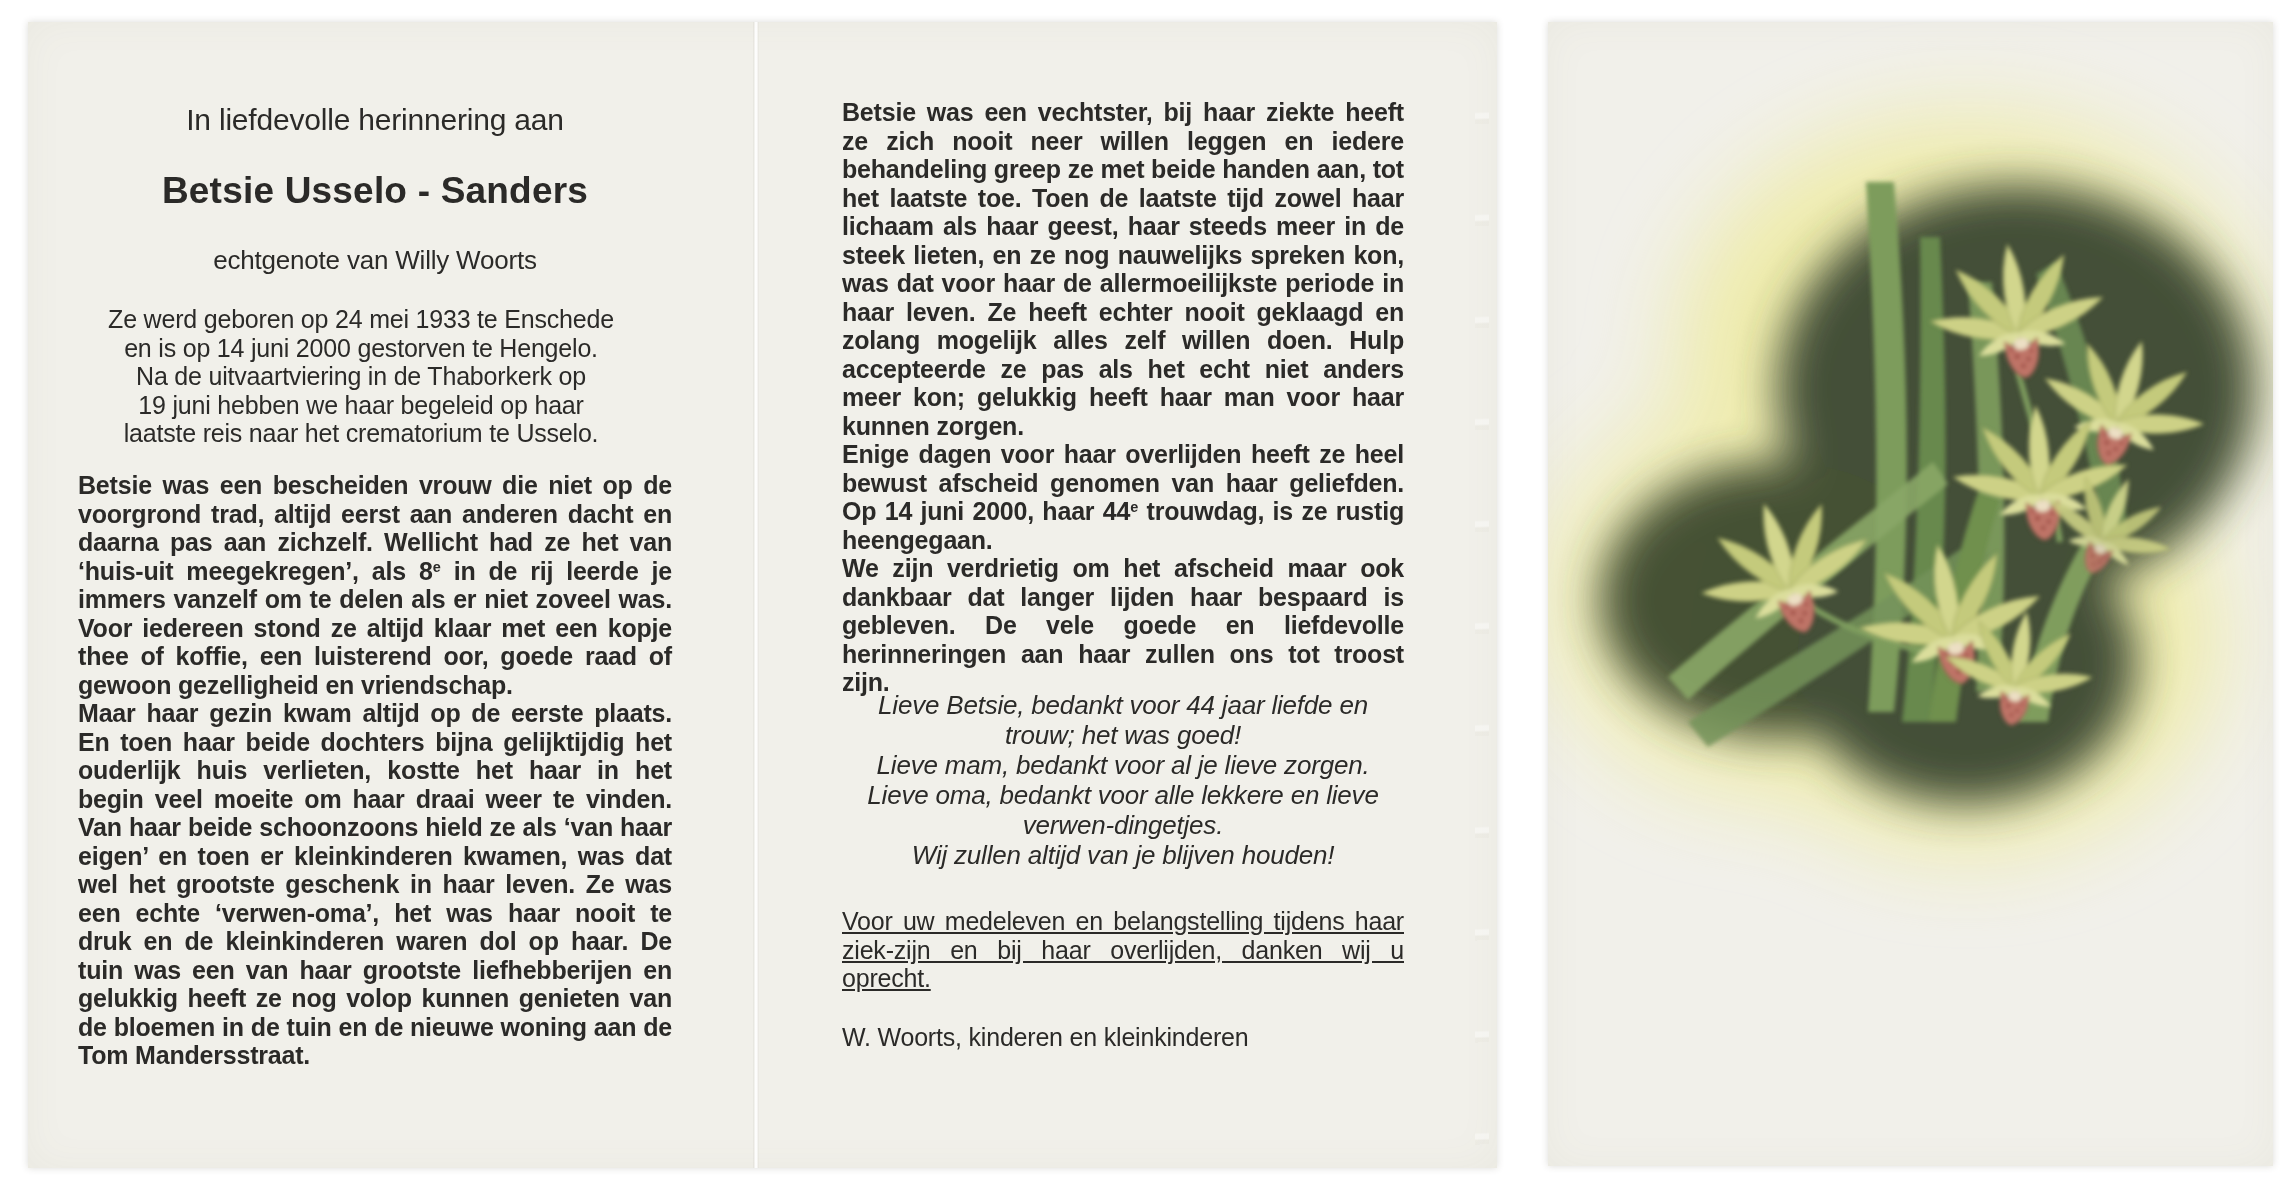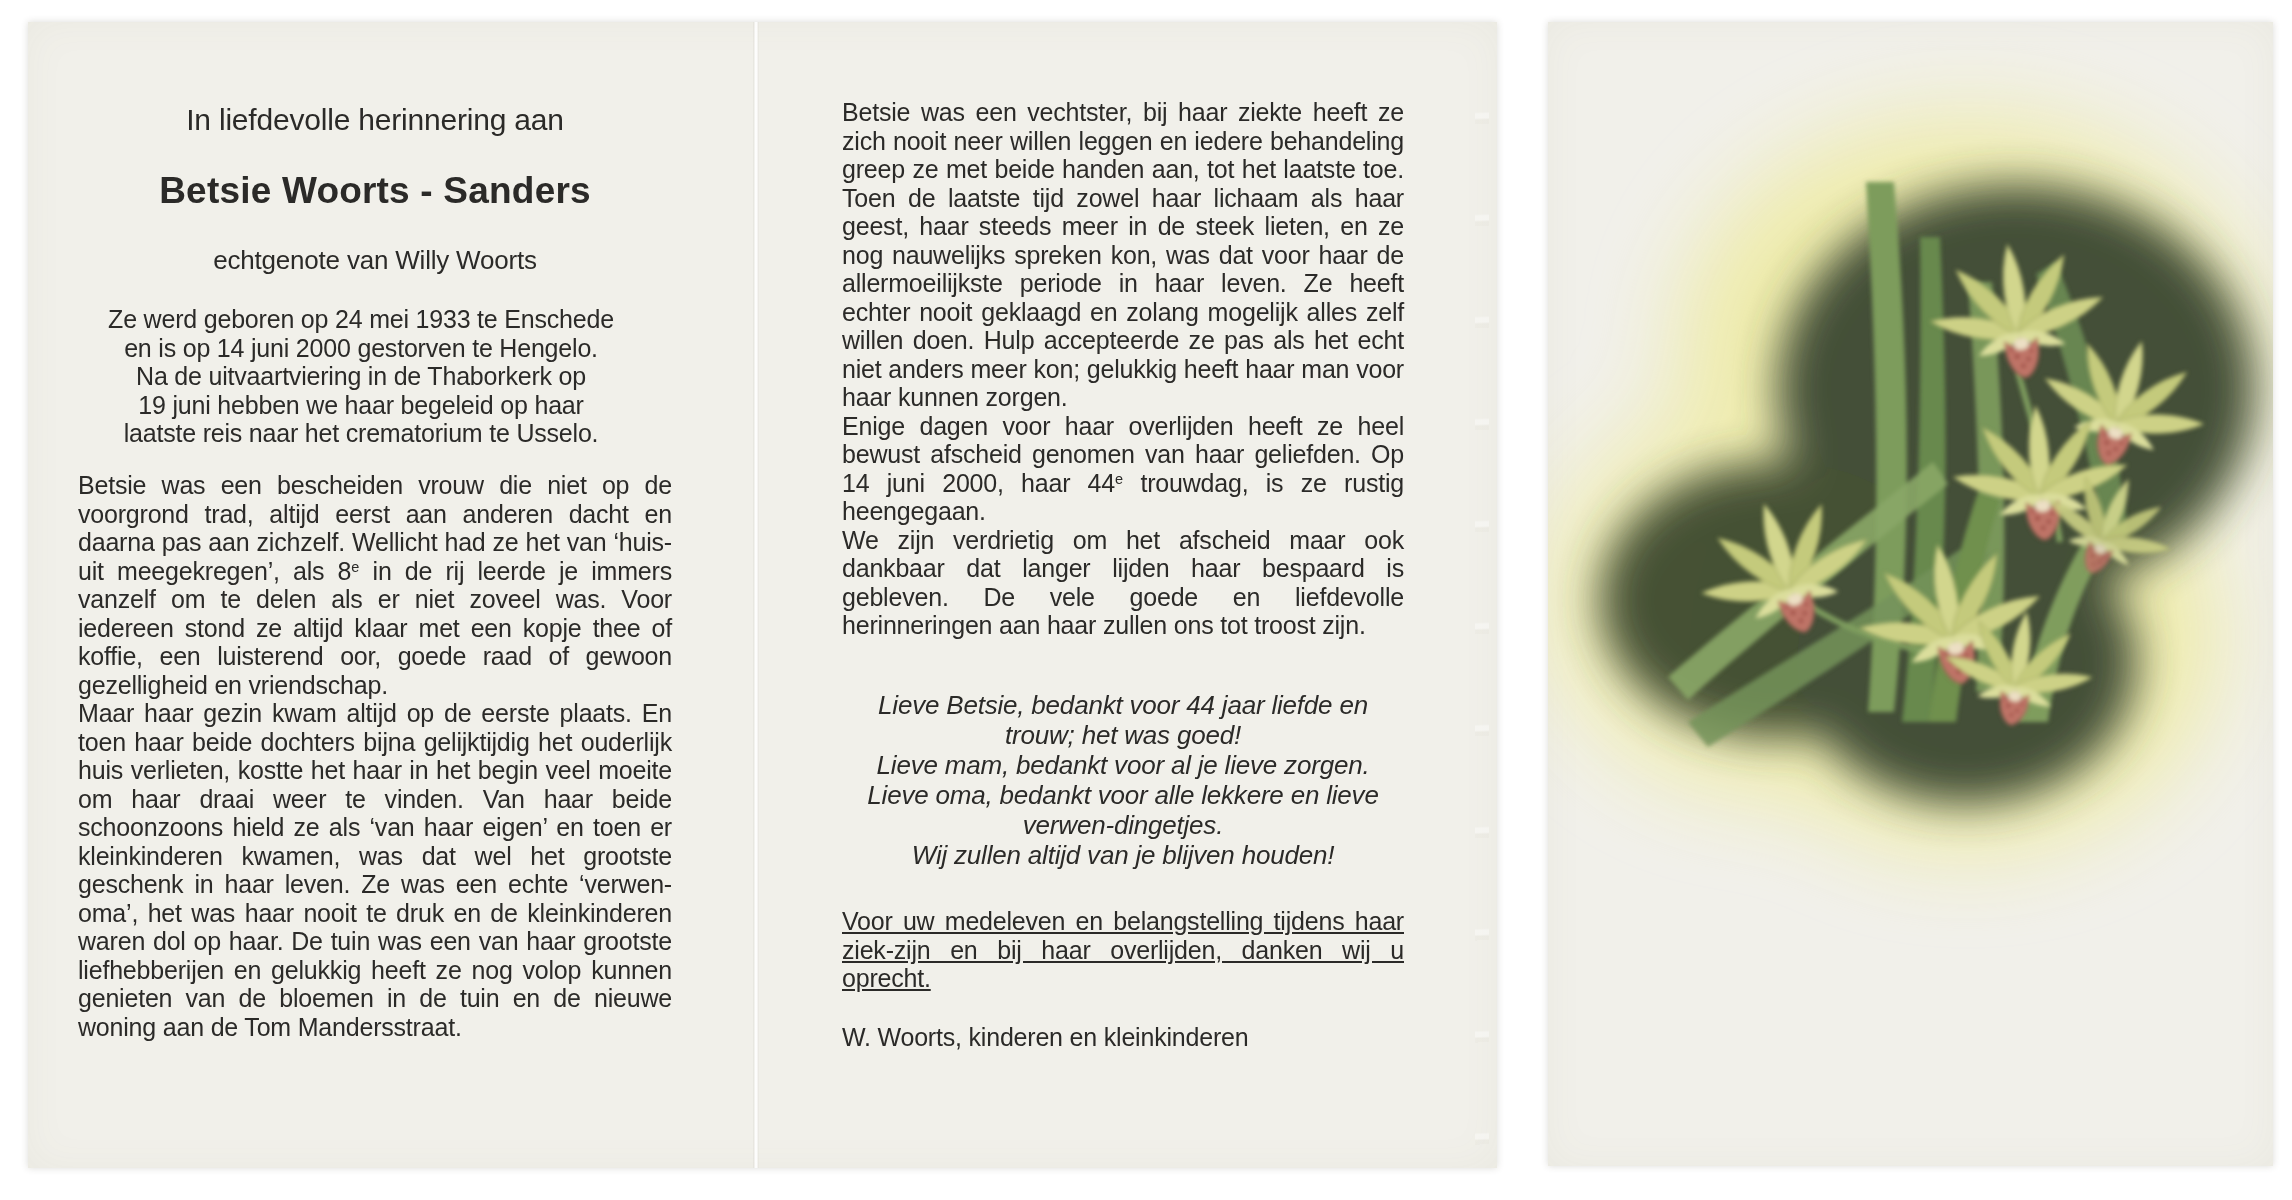--- a/index.html
+++ b/index.html
@@ -22,21 +22,21 @@
   #card-left{left:28px;width:1469px;}
   #card-right{left:1548px;width:725px;height:1144px;}
   .block{position:absolute;}
   .txt{
     font-size:25px;line-height:28.5px;letter-spacing:-0.2px;
     color:var(--ink);
   }
   .center{text-align:center;}
   .justify{text-align:justify;}
   .prelines{white-space:pre-line;}
-  .txt p{margin:0;}
+  .txt p{margin:0;font-weight:bold;}
   
   .intro-line{left:50px;top:84px;width:594px;font-size:30px;}
   .name-line{left:50px;top:150px;width:594px;font-size:37px;font-weight:bold;letter-spacing:0.2px;line-height:1;}
   .relation-line{left:50px;top:224px;width:594px;font-size:26px;}
   .dates-block{left:36px;top:283px;width:594px;}
   .body-block{left:50px;top:449px;width:594px;}
   
   .fold{
     position:absolute;left:725px;top:0;width:6px;height:100%;
     background:linear-gradient(to right,
@@ -57,21 +57,21 @@
   .thanks-block{left:814px;top:885px;width:562px;text-decoration:underline;}
   .signature-line{left:814px;top:1001px;width:562px;}
   sup.ordinal{font-size:58%;line-height:0;vertical-align:0.55em;letter-spacing:0;}
 </style>
 </head>
 <body>
 
 <div class="card" id="card-left">
 
   <div class="block intro-line txt center">In liefdevolle herinnering aan</div>
-  <div class="block name-line txt center">Betsie Woorts - Sanders</div>
+  <div class="block name-line txt center">Betsie Usselo - Sanders</div>
   <div class="block relation-line txt center">echtgenote van Willy Woorts</div>
   <div class="block dates-block txt center prelines">Ze werd geboren op 24 mei 1933 te Enschede
 en is op 14 juni 2000 gestorven te Hengelo.
 Na de uitvaartviering in de Thaborkerk op
 19 juni hebben we haar begeleid op haar
 laatste reis naar het crematorium te Usselo.</div>
 
   <div class="block body-block txt justify">
     <p><span>Betsie was een bescheiden vrouw die niet op de voorgrond trad, altijd eerst aan anderen dacht en daarna pas aan zichzelf. Wellicht had ze het van ‘huis-uit meegekregen’, als 8</span><sup class="ordinal">e</sup><span> in de rij leerde je immers vanzelf om te delen als er niet zoveel was. Voor iedereen stond ze altijd klaar met een kopje thee of koffie, een luisterend oor, goede raad of gewoon gezelligheid en vriendschap.</span></p>
     <p>Maar haar gezin kwam altijd op de eerste plaats. En toen haar beide dochters bijna gelijktijdig het ouderlijk huis verlieten, kostte het haar in het begin veel moeite om haar draai weer te vinden. Van haar beide schoonzoons hield ze als ‘van haar eigen’ en toen er kleinkinderen kwamen, was dat wel het grootste geschenk in haar leven. Ze was een echte ‘verwen-oma’, het was haar nooit te druk en de kleinkinderen waren dol op haar. De tuin was een van haar grootste liefhebberijen en gelukkig heeft ze nog volop kunnen genieten van de bloemen in de tuin en de nieuwe woning aan de Tom Mandersstraat.</p>

